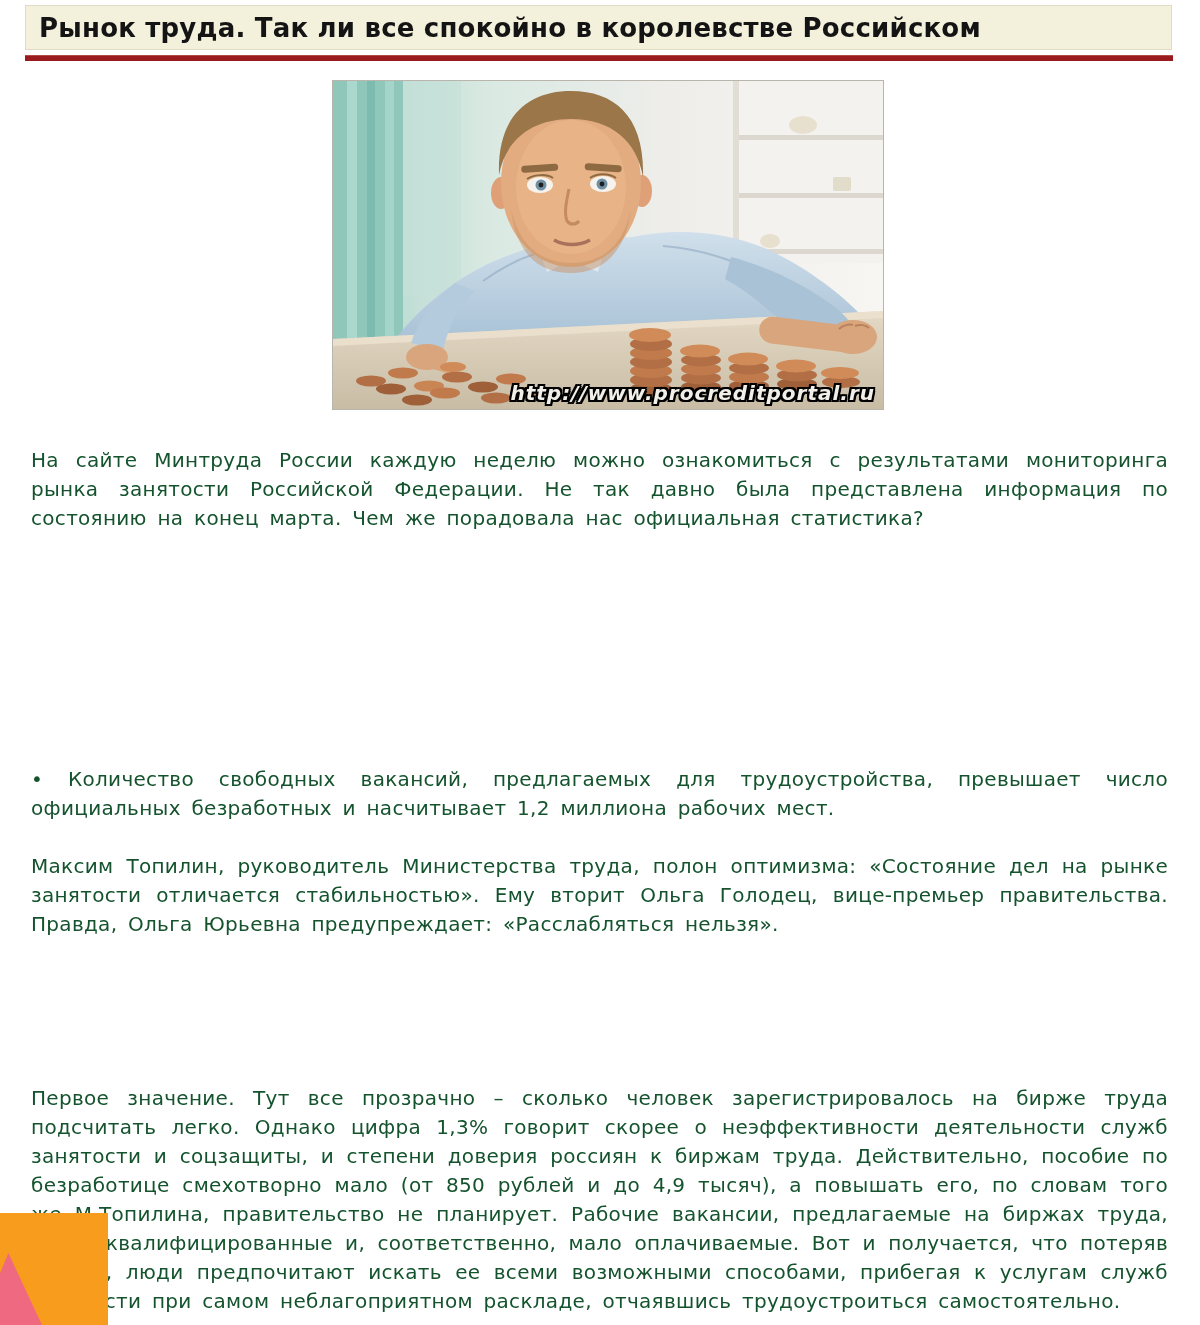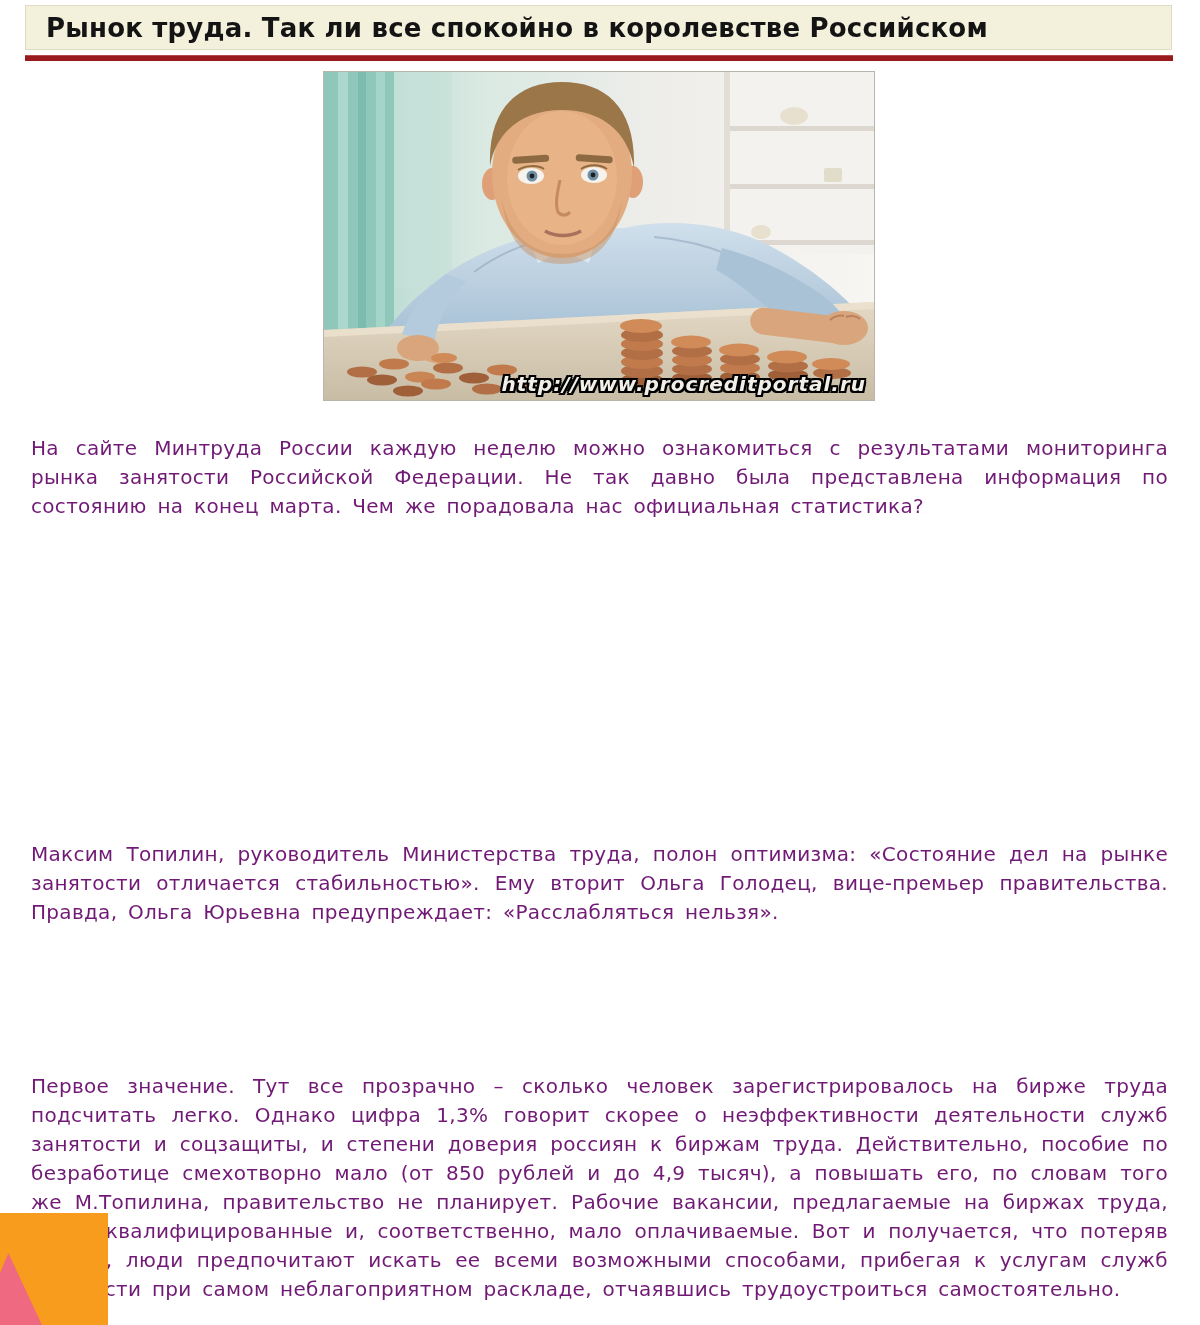--- a/index.html
+++ b/index.html
@@ -9,47 +9,47 @@
     font-family:"DejaVu Sans","Liberation Sans",sans-serif;
   }
 
   
   .title-bar {
     position:absolute; left:25px; top:5px; width:1147px; height:45px;
     background:#F3F0DC; border:1px solid #E0DBC2; box-sizing:border-box;
     display:flex; align-items:center;
   }
   .title-bar h1 {
-    margin:0; padding-left:20px; font-size:26px; font-weight:700;
+    margin:0; padding-left:13px; font-size:26px; font-weight:700;
     color:#141414; letter-spacing:0.2px; white-space:nowrap;
   }
   .title-rule {
     position:absolute; left:25px; top:55px; width:1148px; height:6px;
     background:#9A1B1E; border-top:1px solid #B24A49; box-sizing:border-box;
   }
 
   
   .photo {
     position:absolute; left:323px; top:71px; width:550px; height:328px;
-    margin:0; border:1px solid #b9b5ad; background:#d946ef;
+    margin:9px; border:1px solid #b9b5ad; background:#d946ef;
   }
   .photo svg { display:block; }
   .watermark {
     position:absolute; right:8px; bottom:4px;
     font-size:20px; font-weight:700; font-style:italic; letter-spacing:1px;
     color:#f2efe9;
     text-shadow:
       -2px -2px 0 #000, 2px -2px 0 #000, -2px 2px 0 #000, 2px 2px 0 #000,
       -2px 0 0 #000, 2px 0 0 #000, 0 -2px 0 #000, 0 2px 0 #000;
   }
 
   
   .article {
-    position:absolute; left:31px; top:0; width:1137px; height:1007px;
-    color:#701a75; font-size:20px; line-height:29px;
+    position:absolute; left:31px; top:12px; width:1137px; height:1007px;
+    color:#14532d; font-size:20px; line-height:29px;
     letter-spacing:0.3px; word-spacing:4px;
   }
   .article p {
     position:absolute; left:0; right:0; margin:0;
     text-align:justify;
   }
   .p0 { top:434px; } .p1 { top:579px; } .p2 { top:666px; }
   .p3 { top:753px; } .p4 { top:840px; } .p5 { top:956px; }
   .p6 { top:1072px; }
   .article b { font-weight:700; }
@@ -194,20 +194,21 @@
           <ellipse cx="463" cy="285" rx="20" ry="6.5" fill="#d08b58"></ellipse>
         <ellipse cx="508" cy="301" rx="19" ry="6" fill="#b26f45"></ellipse>
           <ellipse cx="507" cy="292" rx="19" ry="6" fill="#d08b58"></ellipse>
       </g>
     </svg>
     <div class="watermark">http://www.procreditportal.ru</div>
   </figure>
 
   <div class="article">
     <p class="p0">На сайте Минтруда России каждую неделю можно ознакомиться с результатами мониторинга рынка занятости Российской Федерации. Не так давно была представлена информация по состоянию на  конец марта. Чем же порадовала нас официальная статистика?</p>
+    <p class="p3">• Количество свободных вакансий, предлагаемых для трудоустройства, превышает число официальных безработных и насчитывает 1,2 миллиона рабочих мест.</p>
     <p class="p4">Максим Топилин, руководитель Министерства труда, полон оптимизма: «Состояние дел на рынке занятости отличается стабильностью». Ему вторит Ольга Голодец, вице-премьер правительства. Правда, Ольга Юрьевна предупреждает: «Расслабляться нельзя».</p>
     <p class="p6">Первое значение. Тут все прозрачно – сколько человек зарегистрировалось на бирже труда подсчитать легко. Однако цифра 1,3% говорит скорее о неэффективности деятельности служб занятости и соцзащиты, и степени доверия россиян к биржам труда. Действительно, пособие по безработице смехотворно мало (от 850 рублей и до 4,9 тысяч), а повышать его, по словам того же М.Топилина, правительство не планирует. Рабочие вакансии, предлагаемые на биржах труда, низко квалифицированные и, соответственно, мало оплачиваемые. Вот и получается, что потеряв работу, люди предпочитают искать ее всеми возможными способами, прибегая к услугам служб занятости при самом неблагоприятном раскладе, отчаявшись трудоустроиться самостоятельно.</p>
   </div>
 
   <div class="corner-banner">
     <div class="pink-shape"></div>
   </div>
 
 </div>
 

